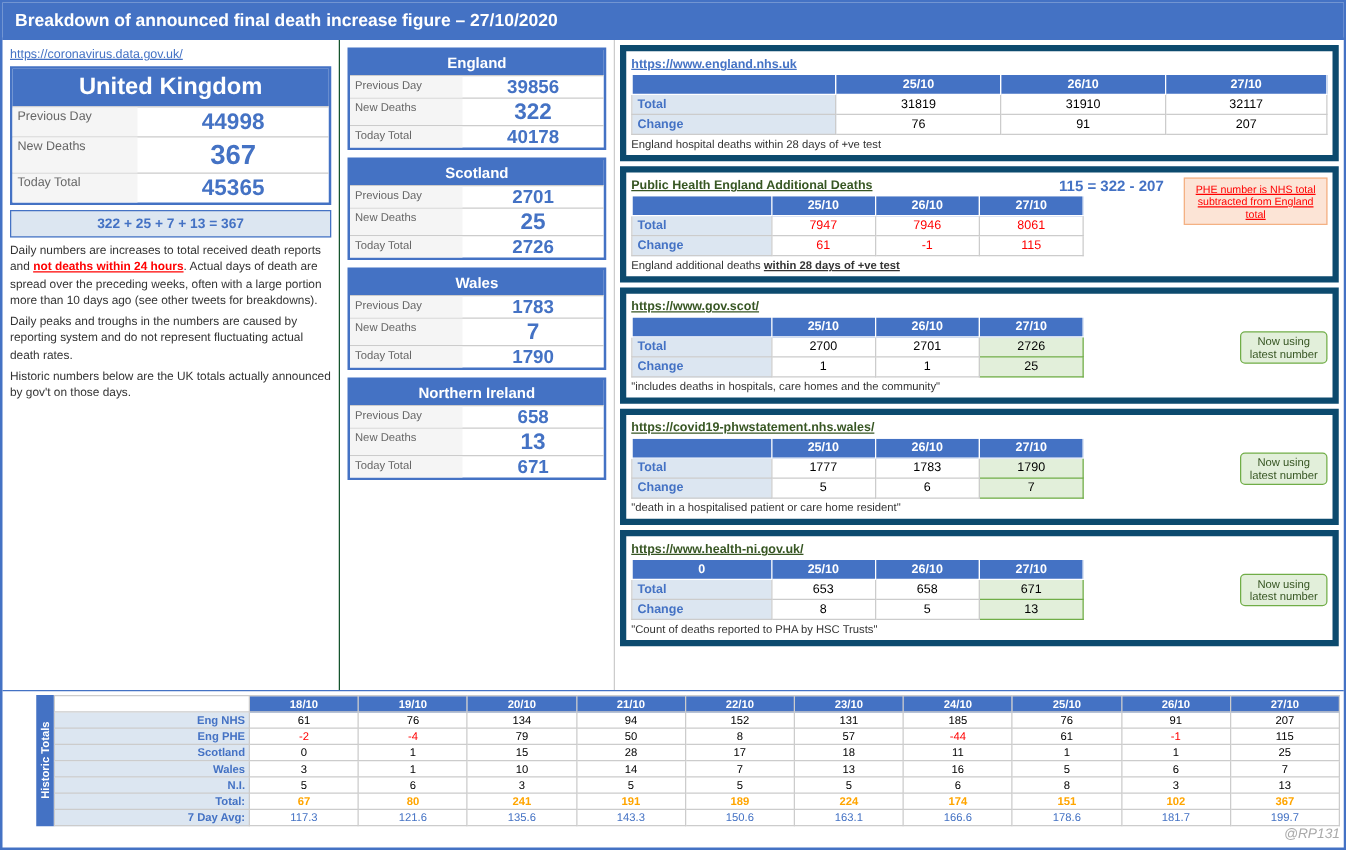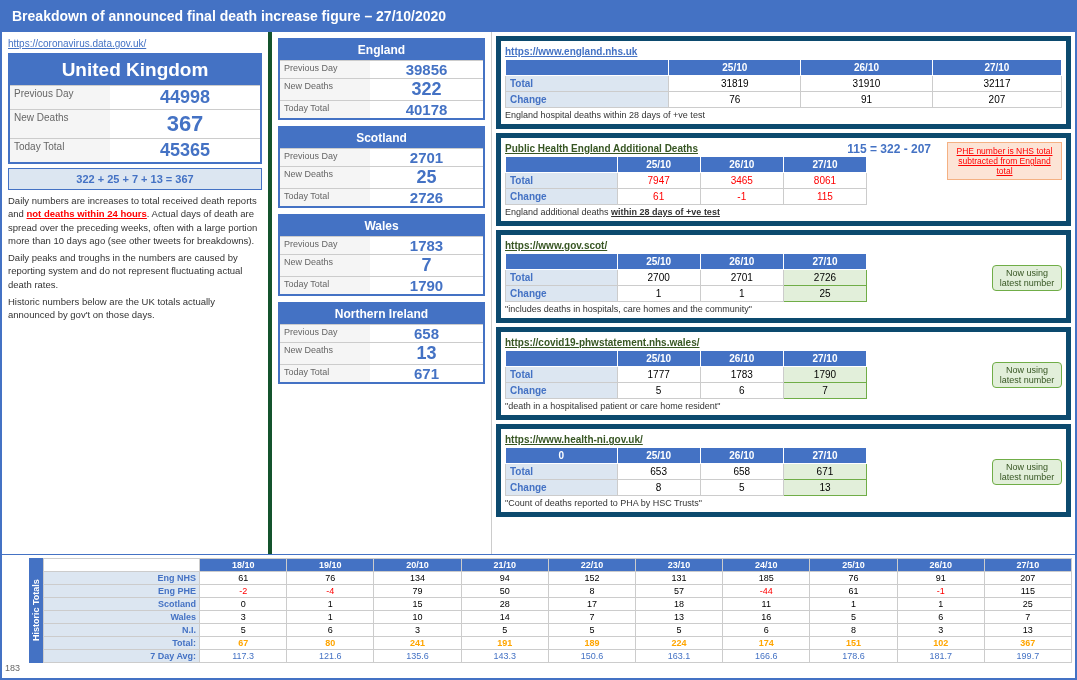--- a/index.html
+++ b/index.html
@@ -22,21 +22,21 @@
       background: #4472c4;
       color: #fff;
       font-weight: bold;
       font-size: 14px;
       padding: 6px 10px;
       border-bottom: 2px solid #4472c4;
     }
     
     .left-panel {
       width: 270px;
-      border-right: 4px solid #14532d;
+      border-right: 1px solid #14532d;
       padding: 6px;
       display: flex;
       flex-direction: column;
       gap: 4px;
     }
     .source-link {
       color: #4472c4;
       font-size: 10px;
       text-decoration: underline;
     }
@@ -390,21 +390,21 @@
             <tbody>
                 <tr>
               <th></th>
               <th>25/10</th>
               <th>26/10</th>
               <th>27/10</th>
             </tr>
             <tr>
               <td class="row-label">Total</td>
               <td class="red-text">7947</td>
-              <td class="red-text">3465</td>
+              <td class="red-text">7946</td>
               <td class="red-text">8061</td>
             </tr>
             <tr>
               <td class="row-label">Change</td>
               <td class="red-text">61</td>
               <td class="red-text">-1</td>
               <td class="red-text">115</td>
             </tr>
           </tbody>
             </table>
@@ -606,16 +606,16 @@
                 <td style="color: rgb(68, 114, 196);">150.6</td>
                 <td style="color: rgb(68, 114, 196);">163.1</td>
                 <td style="color: rgb(68, 114, 196);">166.6</td>
                 <td style="color: rgb(68, 114, 196);">178.6</td>
                 <td style="color: rgb(68, 114, 196);">181.7</td>
                 <td style="color: rgb(68, 114, 196);">199.7</td>
               </tr>
             </tbody>
         </table>
       </div>
-      <div style="font-size:9px; color:#666;">183</div>
+      <div style="text-align:right; color:#aaa; font-size:11px; font-style:italic;">@RP131</div>
     </div>
   </div>
 </div>
 
 </body></html>

